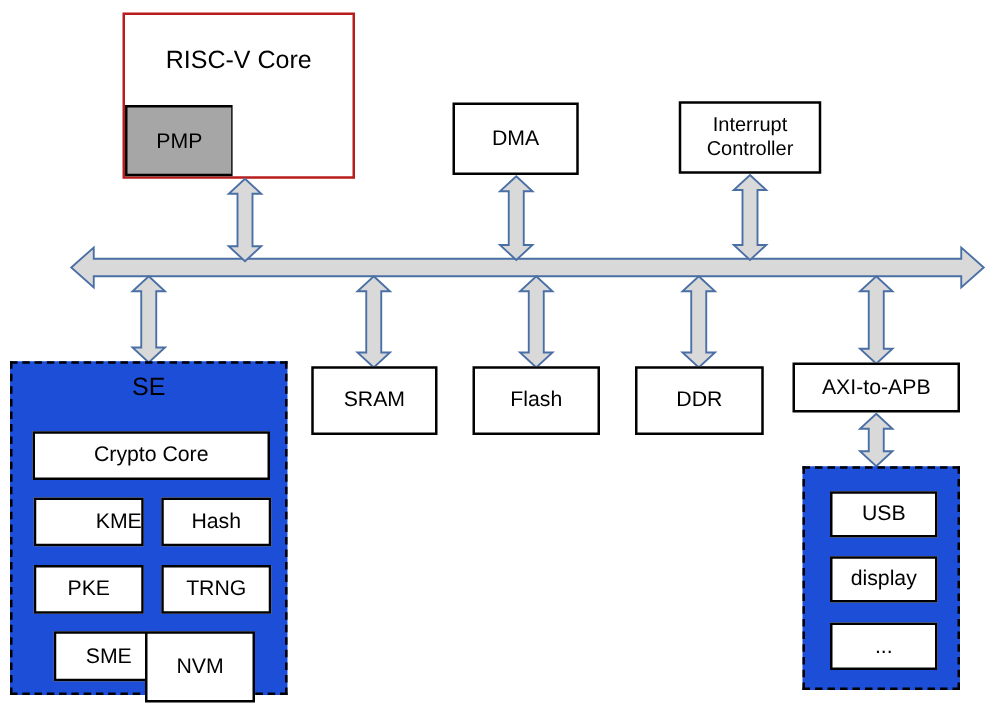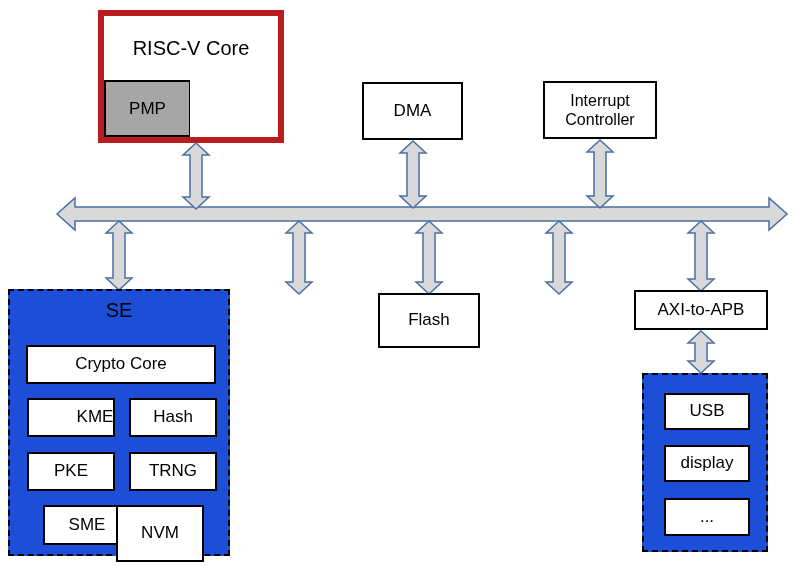--- a/index.html
+++ b/index.html
@@ -34,21 +34,21 @@
   svg.arrow polygon {
     fill: #d9d9d9;
     stroke: #4a6fa5;
     stroke-width: 1.5;
     stroke-linejoin: miter;
   }
   
   #riscv {
     position: absolute;
     left: 98px; top: 10px; width: 186px; height: 133px;
-    border: 6px solid #b91c1c;
+    border: 2px solid #b91c1c;
     box-sizing: border-box;
     display: flex; flex-direction: column;
     background: #ffffff;
   }
   #riscv .label-area {
     flex: 1;
     display: flex; align-items: center; justify-content: center;
     font-size: 20px;
   }
   #riscv .subrow { display: flex; height: 57px; }
@@ -113,21 +113,23 @@
     <polygon points="13,0 26,12 19,12 19,61 26,61 13,73 0,61 7,61 7,12 0,12"></polygon>
   </svg>
   <svg class="arrow" style="left:688px; top:221px;" width="26" height="70" viewBox="0 0 26 70">
     <polygon points="13,0 26,12 19,12 19,58 26,58 13,70 0,58 7,58 7,12 0,12"></polygon>
   </svg>
 
   <svg class="arrow" style="left:688px; top:331px;" width="26" height="42" viewBox="0 0 26 42">
     <polygon points="13,0 26,12 19,12 19,30 26,30 13,42 0,30 7,30 7,12 0,12"></polygon>
   </svg>
 
+  <div class="box" style="left:249px; top:293px; width:101px; height:55px;">SRAM</div>
   <div class="box" style="left:378px; top:293px; width:102px; height:55px;">Flash</div>
+  <div class="box" style="left:508px; top:293px; width:103px; height:55px;">DDR</div>
   <div class="box" style="left:634px; top:290px; width:134px; height:40px;">AXI-to-APB</div>
 
   <div class="dashed" style="left:8px; top:289px; width:222px; height:267px;">
     <div class="se-title">SE</div>
     <div class="box" style="left:16px; top:54px; width:190px; height:39px;">Crypto Core</div>
     <div class="box" style="left:17px; top:107px; width:88px; height:39px;padding-left:48px;">KME</div>
     <div class="box" style="left:119px; top:107px; width:88px; height:39px;">Hash</div>
     <div class="box" style="left:17px; top:161px; width:88px; height:39px;">PKE</div>
     <div class="box" style="left:119px; top:161px; width:88px; height:39px;">TRNG</div>
     <div class="box" style="left:33px; top:214px; width:88px; height:40px;">SME</div>

